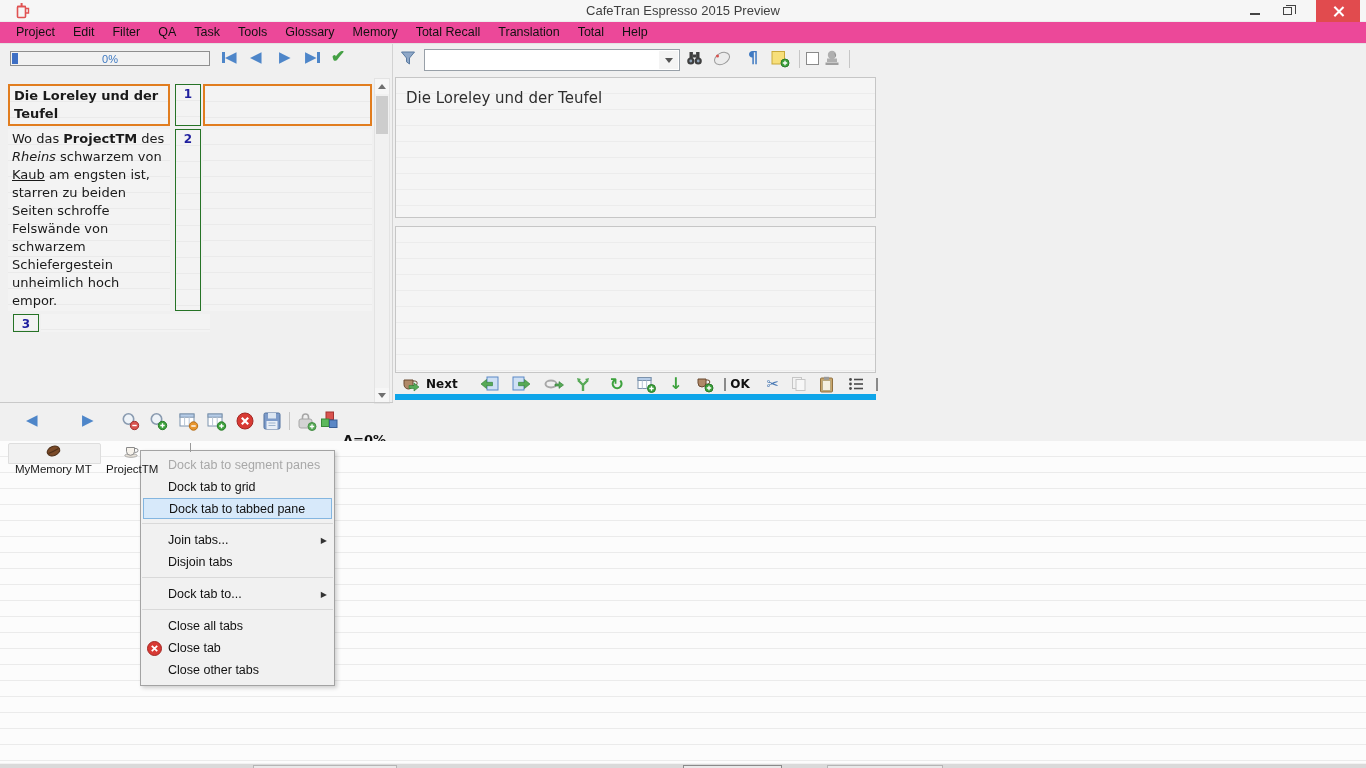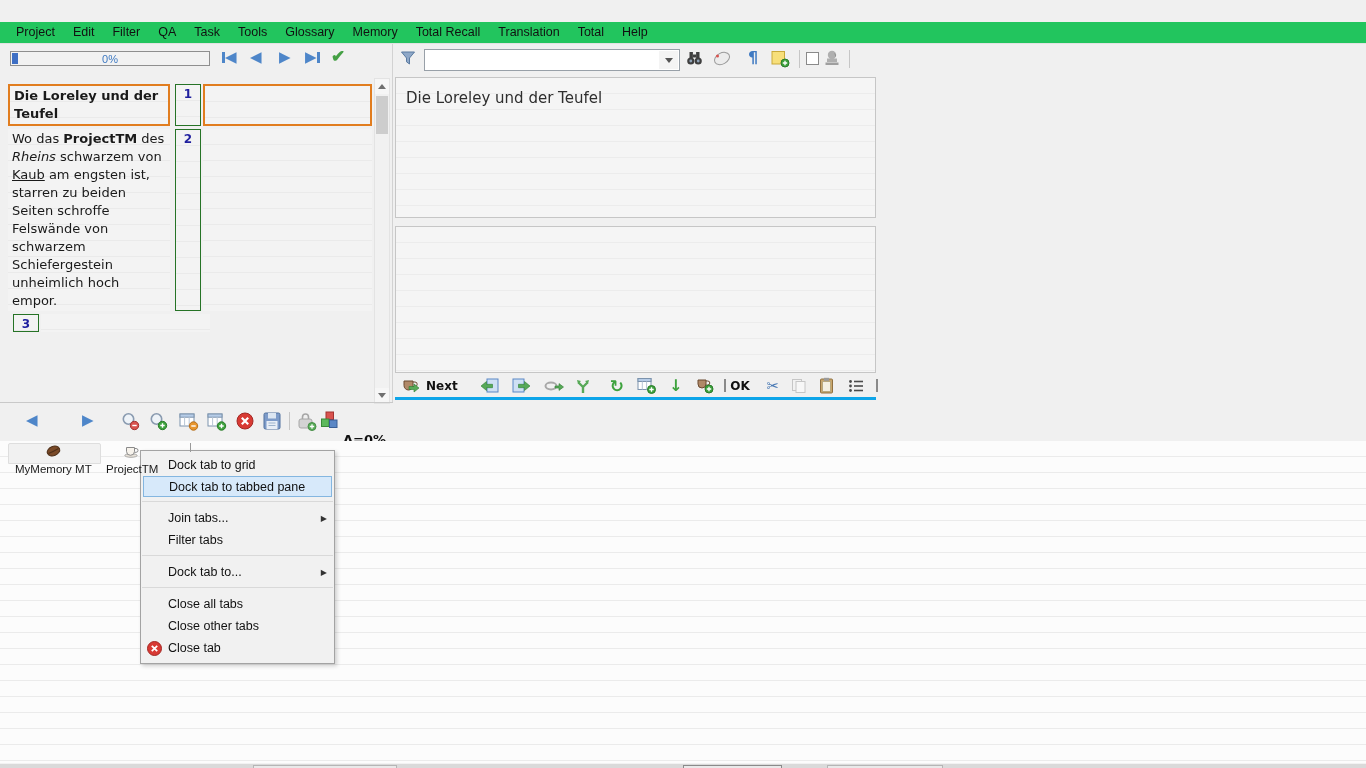--- a/index.html
+++ b/index.html
@@ -16,21 +16,21 @@
 .btn-restore{left:1272px;width:30px;}
 .restore-glyph{position:relative;width:9px;height:8px;border:1px solid #444;background:#f6f6f6;}
 .restore-glyph::before{content:"";position:absolute;left:2px;top:-3px;width:9px;height:8px;border:1px solid #444;border-bottom:none;border-left:none;}
 .btn-close{left:1316px;width:44px;background:#e14b4e;}
 .close-glyph{position:relative;width:11px;height:11px;}
 .close-glyph::before,.close-glyph::after{content:"";position:absolute;left:5px;top:-1px;width:1.6px;height:13px;background:#fff;}
 .close-glyph::before{transform:rotate(45deg);}
 .close-glyph::after{transform:rotate(-45deg);}
 
 
-.menubar{position:absolute;left:0;top:22px;width:1366px;height:22px;background:#22c55e;border-bottom:1px solid #e2e2e2;display:flex;padding-left:7px;}
+.menubar{position:absolute;left:0;top:22px;width:1366px;height:22px;background:#ec4899;border-bottom:1px solid #e2e2e2;display:flex;padding-left:7px;}
 .menu-item{padding:0 9px;font-size:12.5px;line-height:21px;color:#111;}
 
 
 .progress{position:absolute;left:10px;top:51px;width:200px;height:15px;border:1px solid #8f8f8f;background:#f2f2f2;}
 .p-fill{position:absolute;left:1px;top:1px;bottom:1px;width:6px;background:#3e6fc4;}
 .p-label{position:absolute;left:0;top:0;width:100%;text-align:center;font-size:11px;line-height:14px;color:#3f7ac2;}
 .nav{position:absolute;top:48px;font-size:15px;color:#4e86c9;display:flex;align-items:center;height:18px;cursor:default;}
 .nav-bar{display:inline-block;width:3px;height:11px;background:#4e86c9;}
 .nav-check{position:absolute;top:46px;font-size:17px;font-weight:bold;color:#44a044;}
 
@@ -65,21 +65,21 @@
 .vsep{position:absolute;width:1px;height:18px;background:#c6c6c6;}
 .cb{width:13px;height:13px;background:#fff;border:1px solid #8a8a8a;display:inline-block;}
 
 
 .pane{position:absolute;left:395px;width:481px;border:1px solid #c6c6c6;background:repeating-linear-gradient(#f5f5f5 0px,#f5f5f5 15px,#ececec 15px,#ececec 16px);}
 .source-pane{top:77px;height:141px;}
 .target-pane{top:226px;height:147px;}
 .source-text{position:absolute;left:10px;top:11px;font-family:"DejaVu Sans",sans-serif;font-size:15px;color:#2e2e2e;}
 
 
-.target-toolbar{position:absolute;left:395px;top:374px;width:481px;height:26px;border-bottom:3px solid #0ea5e9;display:flex;align-items:center;padding-left:7px;}
+.target-toolbar{position:absolute;left:395px;top:374px;width:481px;height:26px;border-bottom:6px solid #0ea5e9;display:flex;align-items:center;padding-left:7px;}
 .tt-label{font-family:"DejaVu Sans",sans-serif;font-size:12px;font-weight:bold;color:#111;}
 .glyph-green{font-family:"DejaVu Sans",sans-serif;font-size:15px;font-weight:bold;color:#3da23d;line-height:16px;}
 .glyph-scissors{font-family:"DejaVu Sans",sans-serif;font-size:15px;color:#4a7ab5;}
 .tt{display:flex;align-items:center;}
 
 
 .bt{position:absolute;}
 .bt-arrow{font-size:15px;color:#4e86c9;font-family:"DejaVu Sans",sans-serif;}
 .bt-match{font-family:"DejaVu Sans",sans-serif;font-size:13px;font-weight:bold;color:#111;}
 
@@ -103,20 +103,40 @@
 
 .bottom-strip{position:absolute;left:0;top:763px;width:1366px;height:5px;background:#dadada;border-top:1px solid #f2f2f2;overflow:hidden;}
 .stub{position:absolute;top:1px;height:10px;background:#e9e9e9;border:1px solid #b5b5b5;}
 svg{display:block;}
 </style>
 </head>
 <body>
 
 <div class="screen">
 
+  <div class="titlebar">
+    <span class="app-icon">
+      <svg width="17" height="18" viewBox="0 0 17 18">
+        <rect x="3.5" y="4.5" width="8" height="11" rx="1" fill="none" stroke="#e05252" stroke-width="1.6"></rect>
+        <path d="M12 6.5 h2.5 v4.5 h-2.5" fill="none" stroke="#e05252" stroke-width="1.4"></path>
+        <rect x="6.6" y="1" width="2" height="3.5" fill="#e05252"></rect>
+        <line x1="3" y1="4.5" x2="12" y2="4.5" stroke="#e05252" stroke-width="1.6"></line>
+      </svg>
+    </span>
+    <div class="win-title">CafeTran Espresso 2015 Preview</div>
+    <div class="winbtn btn-min">
+        <span class="min-glyph"></span>
+      </div>
+    <div class="winbtn btn-restore">
+        <span class="restore-glyph"></span>
+      </div>
+    <div class="winbtn btn-close">
+        <span class="close-glyph"></span>
+      </div>
+  </div>
 
   <div class="menubar">
       <div class="menu-item">Project</div>
       <div class="menu-item">Edit</div>
       <div class="menu-item">Filter</div>
       <div class="menu-item">QA</div>
       <div class="menu-item">Task</div>
       <div class="menu-item">Tools</div>
       <div class="menu-item">Glossary</div>
       <div class="menu-item">Memory</div>
@@ -403,62 +423,66 @@
         <ellipse cx="7" cy="12.5" rx="6.2" ry="1.8" fill="#e8e2d8" stroke="#9a9a9a" stroke-width="0.8"></ellipse>
         <path d="M2.5 4.5 h8 v3.8 a4 4 0 0 1 -8 0 z" fill="#f7f3ec" stroke="#8a8a8a"></path>
         <path d="M10.5 5.5 h1.6 a1.9 1.9 0 0 1 0 3.8 h-1.6" fill="none" stroke="#8a8a8a"></path>
       </svg>
     </span>
     <span>ProjectTM</span>
   </div>
   <span class="tab-tick"></span>
 
   <div class="context-menu">
+      <div class="cm-item disabled">
+        <span class="cm-icon"></span>
+        <span class="cm-label">Dock tab to segment panes</span>
+      </div>
       <div class="cm-item">
         <span class="cm-icon"></span>
         <span class="cm-label">Dock tab to grid</span>
       </div>
       <div class="cm-item hl">
         <span class="cm-icon"></span>
         <span class="cm-label">Dock tab to tabbed pane</span>
       </div>
       <div class="cm-sep"></div>
       <div class="cm-item">
         <span class="cm-icon"></span>
         <span class="cm-label">Join tabs...</span>
         <span class="cm-arrow">▶</span>
       </div>
       <div class="cm-item">
         <span class="cm-icon"></span>
-        <span class="cm-label">Filter tabs</span>
+        <span class="cm-label">Disjoin tabs</span>
       </div>
       <div class="cm-sep"></div>
       <div class="cm-item">
         <span class="cm-icon"></span>
         <span class="cm-label">Dock tab to...</span>
         <span class="cm-arrow">▶</span>
       </div>
       <div class="cm-sep"></div>
       <div class="cm-item">
         <span class="cm-icon"></span>
         <span class="cm-label">Close all tabs</span>
-      </div>
-      <div class="cm-item">
-        <span class="cm-icon"></span>
-        <span class="cm-label">Close other tabs</span>
       </div>
       <div class="cm-item">
         <span class="cm-icon">
           <svg width="15" height="15" viewBox="0 0 15 15">
             <circle cx="7.5" cy="7.5" r="7" fill="#d83a34" stroke="#a32824"></circle>
             <path d="M4.8 4.8 l5.4 5.4 M10.2 4.8 l-5.4 5.4" stroke="#fff" stroke-width="1.8"></path>
           </svg>
         </span>
         <span class="cm-label">Close tab</span>
       </div>
+      <div class="cm-item">
+        <span class="cm-icon"></span>
+        <span class="cm-label">Close other tabs</span>
+      </div>
     </div>
 
   <div class="bottom-strip">
     <span class="stub" style="left:253px;width:144px;"></span>
     <span class="stub" style="left:683px;width:99px;border-color:#8a8a8a;"></span>
     <span class="stub" style="left:827px;width:116px;"></span>
   </div>
 
 </div>
 

